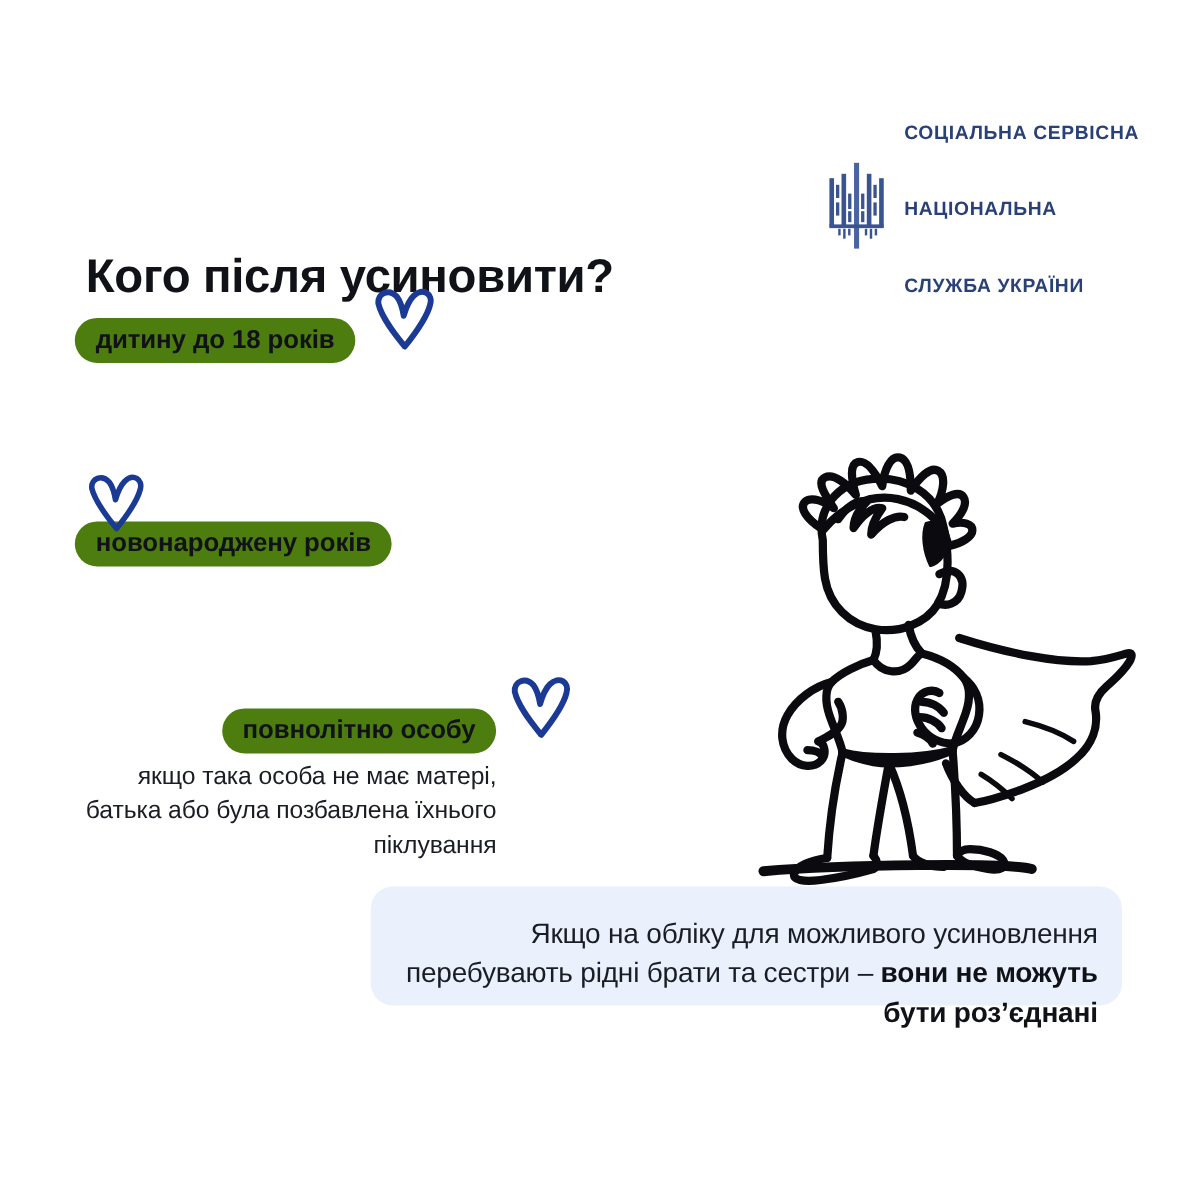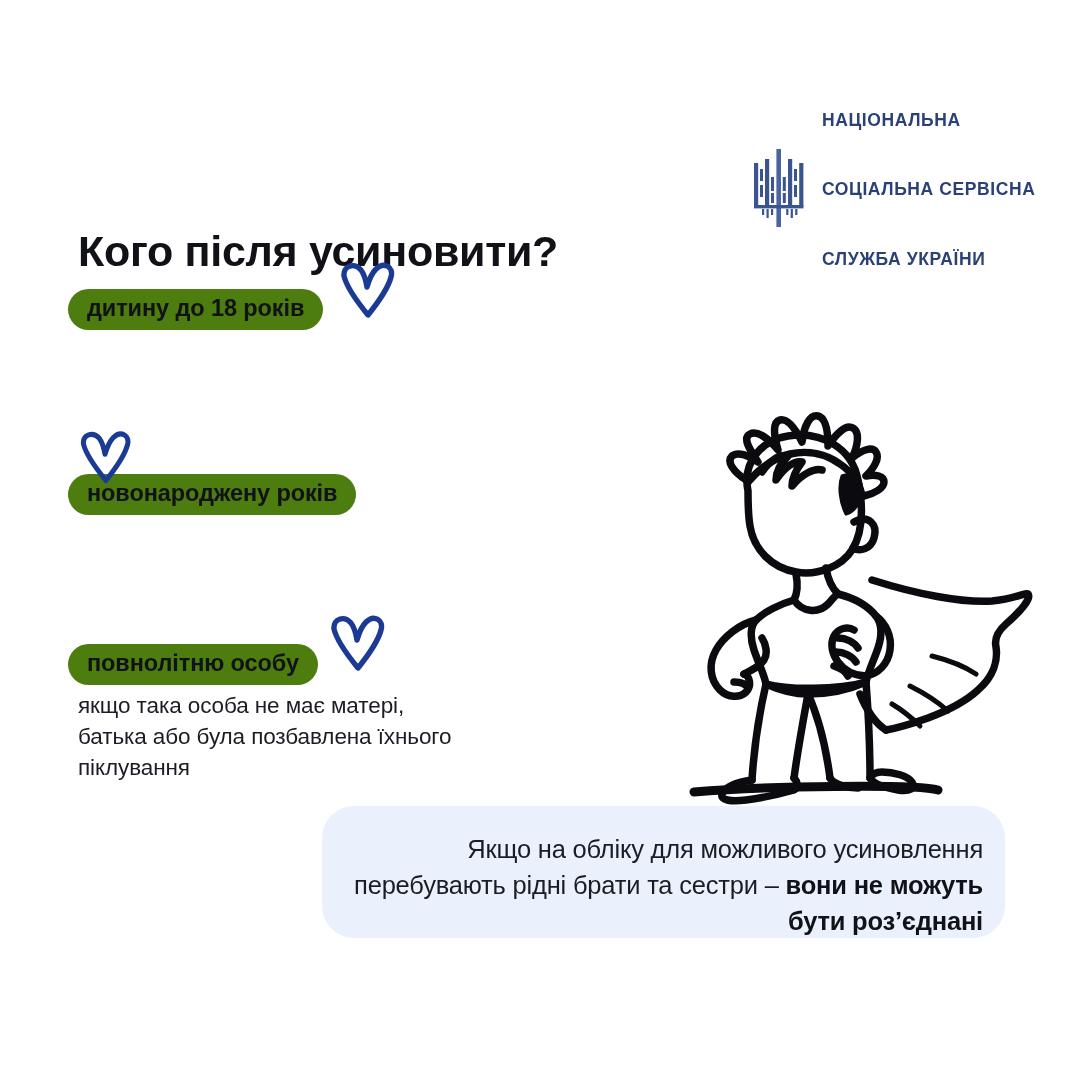--- a/index.html
+++ b/index.html
@@ -47,21 +47,21 @@
     font-weight: 700;
     color: #111217;
     letter-spacing: -0.3px;
     white-space: nowrap;
   }
 
   
   .section { position: absolute; left: 68px; }
   #section-0 { top: 289px; }
   #section-1 { top: 474px; }
-  #section-2 { top: 644px; }
+  #section-2 { top: 644px; text-align: right; }
 
   .pill-row { position: relative; display: inline-block; }
   .pill {
     display: inline-block;
     background: #4d7c0f;
     border-radius: 21px;
     padding: 7px 19px 9px 19px;
     font-size: 23.5px;
     font-weight: 700;
     color: #111217;
@@ -96,26 +96,26 @@
     position: absolute;
     left: 676px;
     top: 398px;
     width: 386px;
     height: 430px;
   }
 
   
   #callout {
     position: absolute;
-    left: 322px;
+    left: 337px;
     top: 806px;
     width: 683px;
-    height: 132px;
+    height: 108px;
     background: #eaf1fd;
-    border-radius: 32px;
+    border-radius: 20px;
     box-sizing: border-box;
     padding: 26px 22px 0 30px;
   }
   #callout-text {
     text-align: right;
     font-size: 25.5px;
     line-height: 1.41;
     color: #1b1d24;
     letter-spacing: -0.2px;
     font-weight: 400;
@@ -148,22 +148,22 @@
           <rect x="10" y="62" width="2.2" height="6"></rect>
           <rect x="14.5" y="62" width="2.2" height="9"></rect>
           <rect x="19" y="62" width="2.2" height="6"></rect>
           <rect x="34.2" y="62" width="2.2" height="6"></rect>
           <rect x="38.7" y="62" width="2.2" height="9"></rect>
           <rect x="43.2" y="62" width="2.2" height="6"></rect>
         </g>
       </svg>
     </span>
     <span id="logo-text">
+      <span class="lt-line">СОЦІАЛЬНА СЕРВІСНА</span>
       <span class="lt-line">НАЦІОНАЛЬНА</span>
-      <span class="lt-line">СОЦІАЛЬНА СЕРВІСНА</span>
       <span class="lt-line">СЛУЖБА УКРАЇНИ</span>
     </span>
   </div>
 
   <h1 id="title">Кого після усиновити?</h1>
 
   <div class="section" id="section-0">
     <div class="pill-row">
       <span class="pill">дитину до 18 років</span>
       <span class="heart" id="heart-0">

